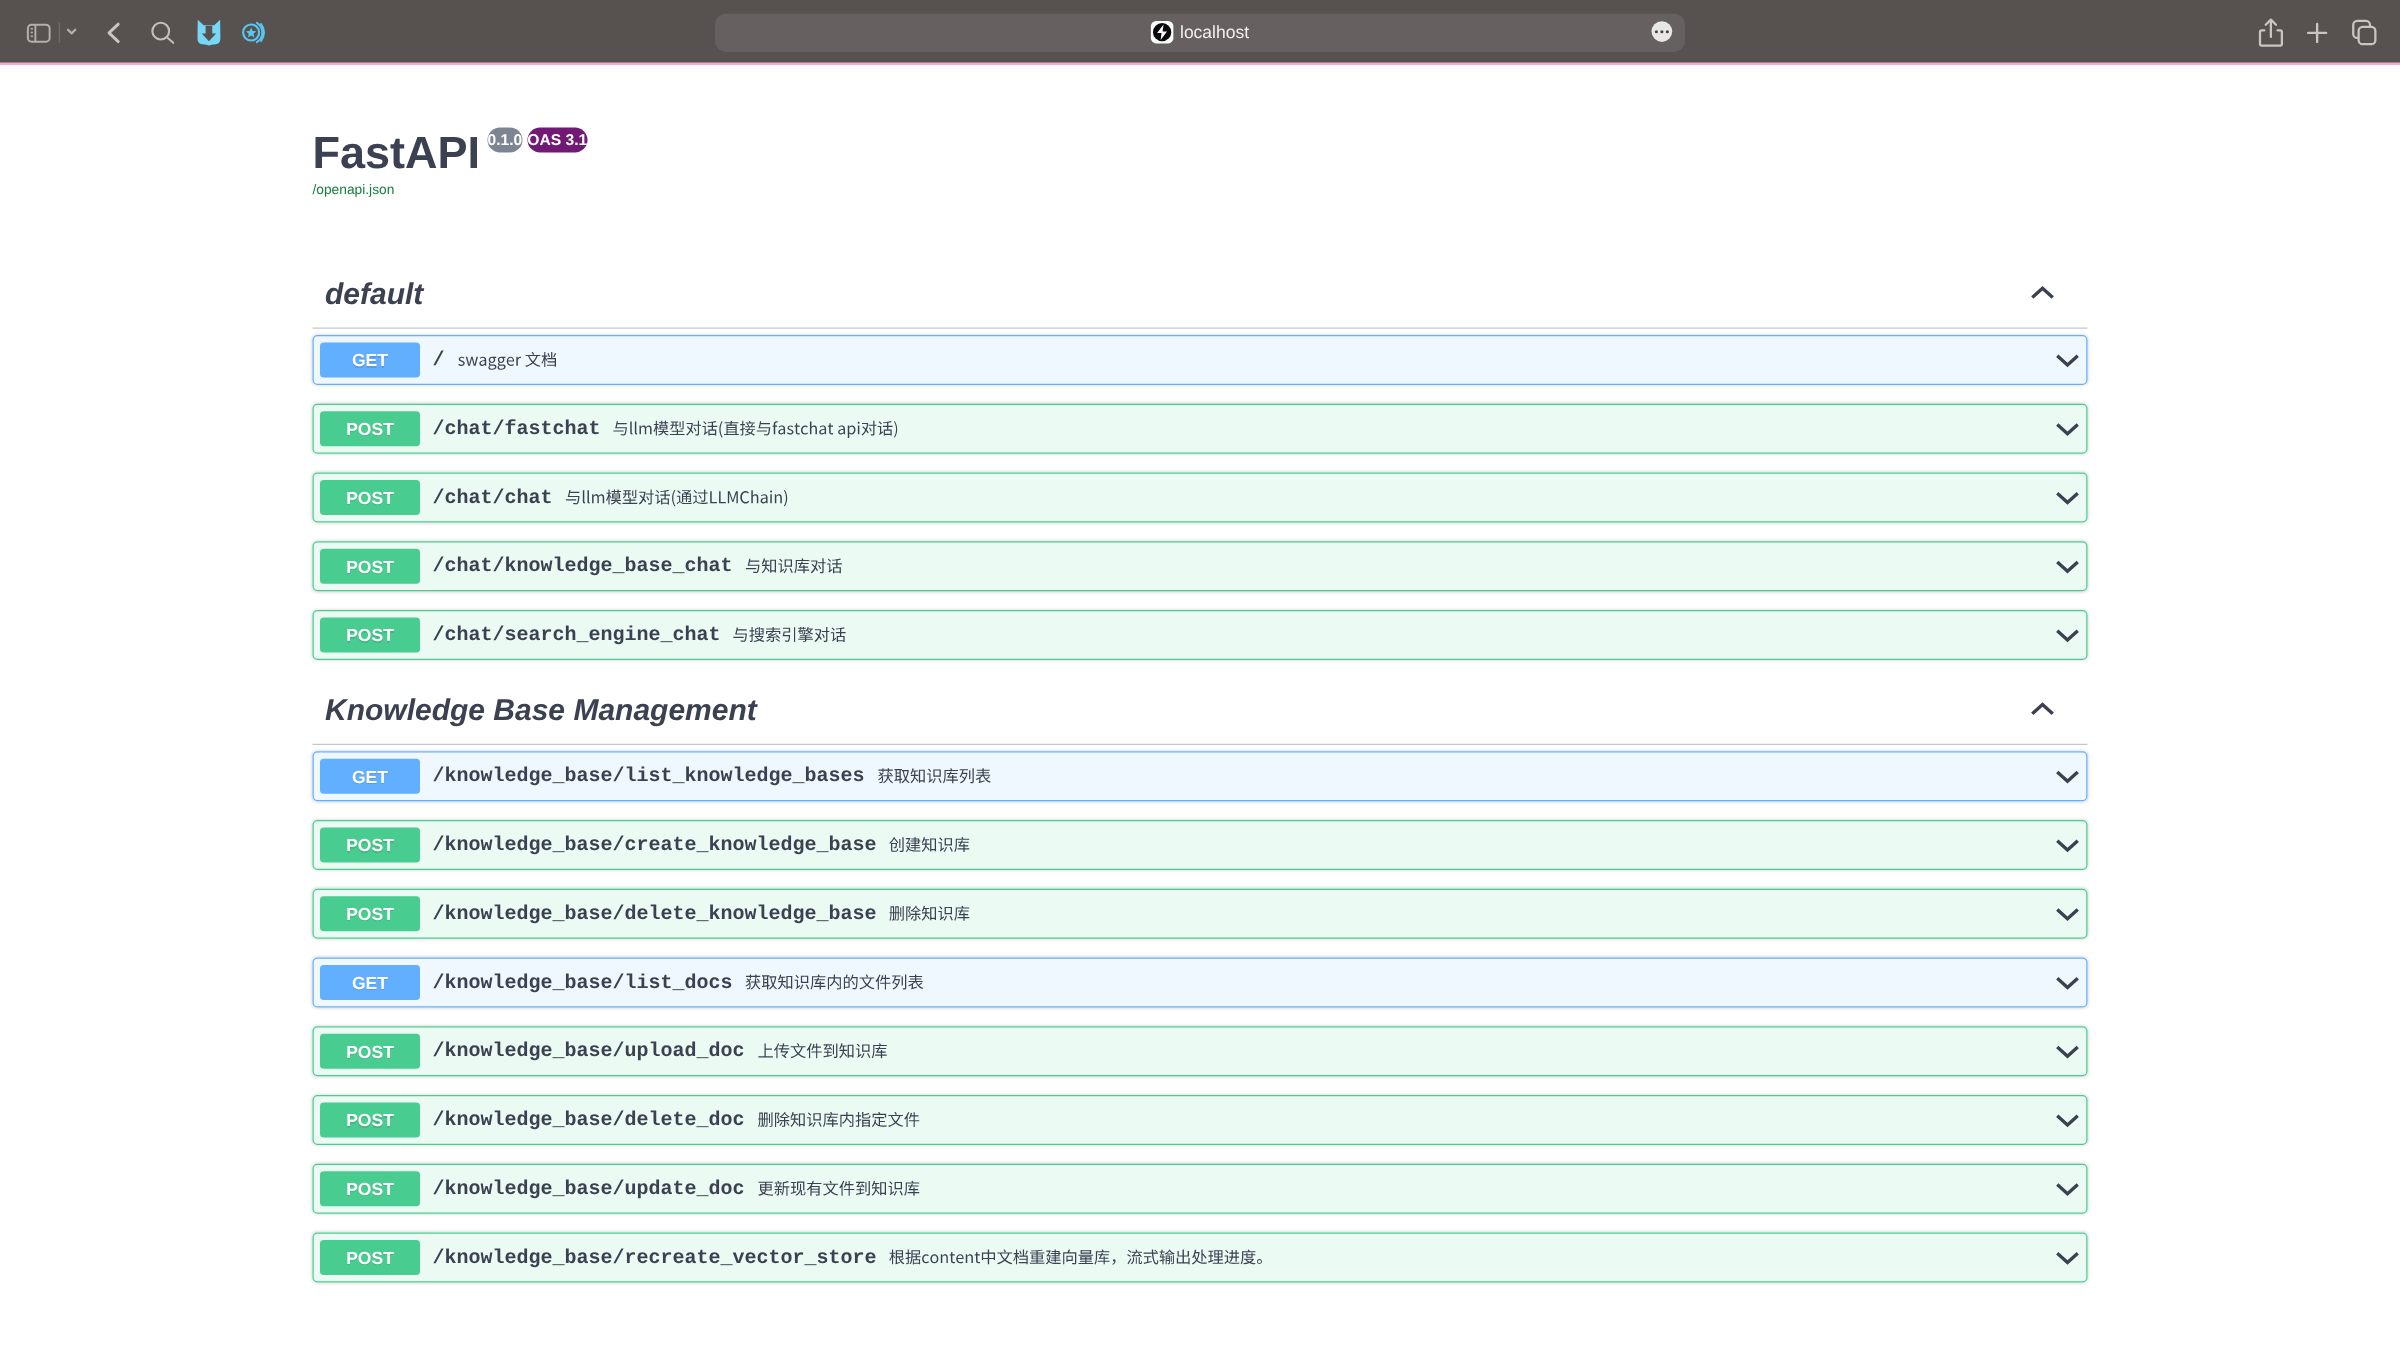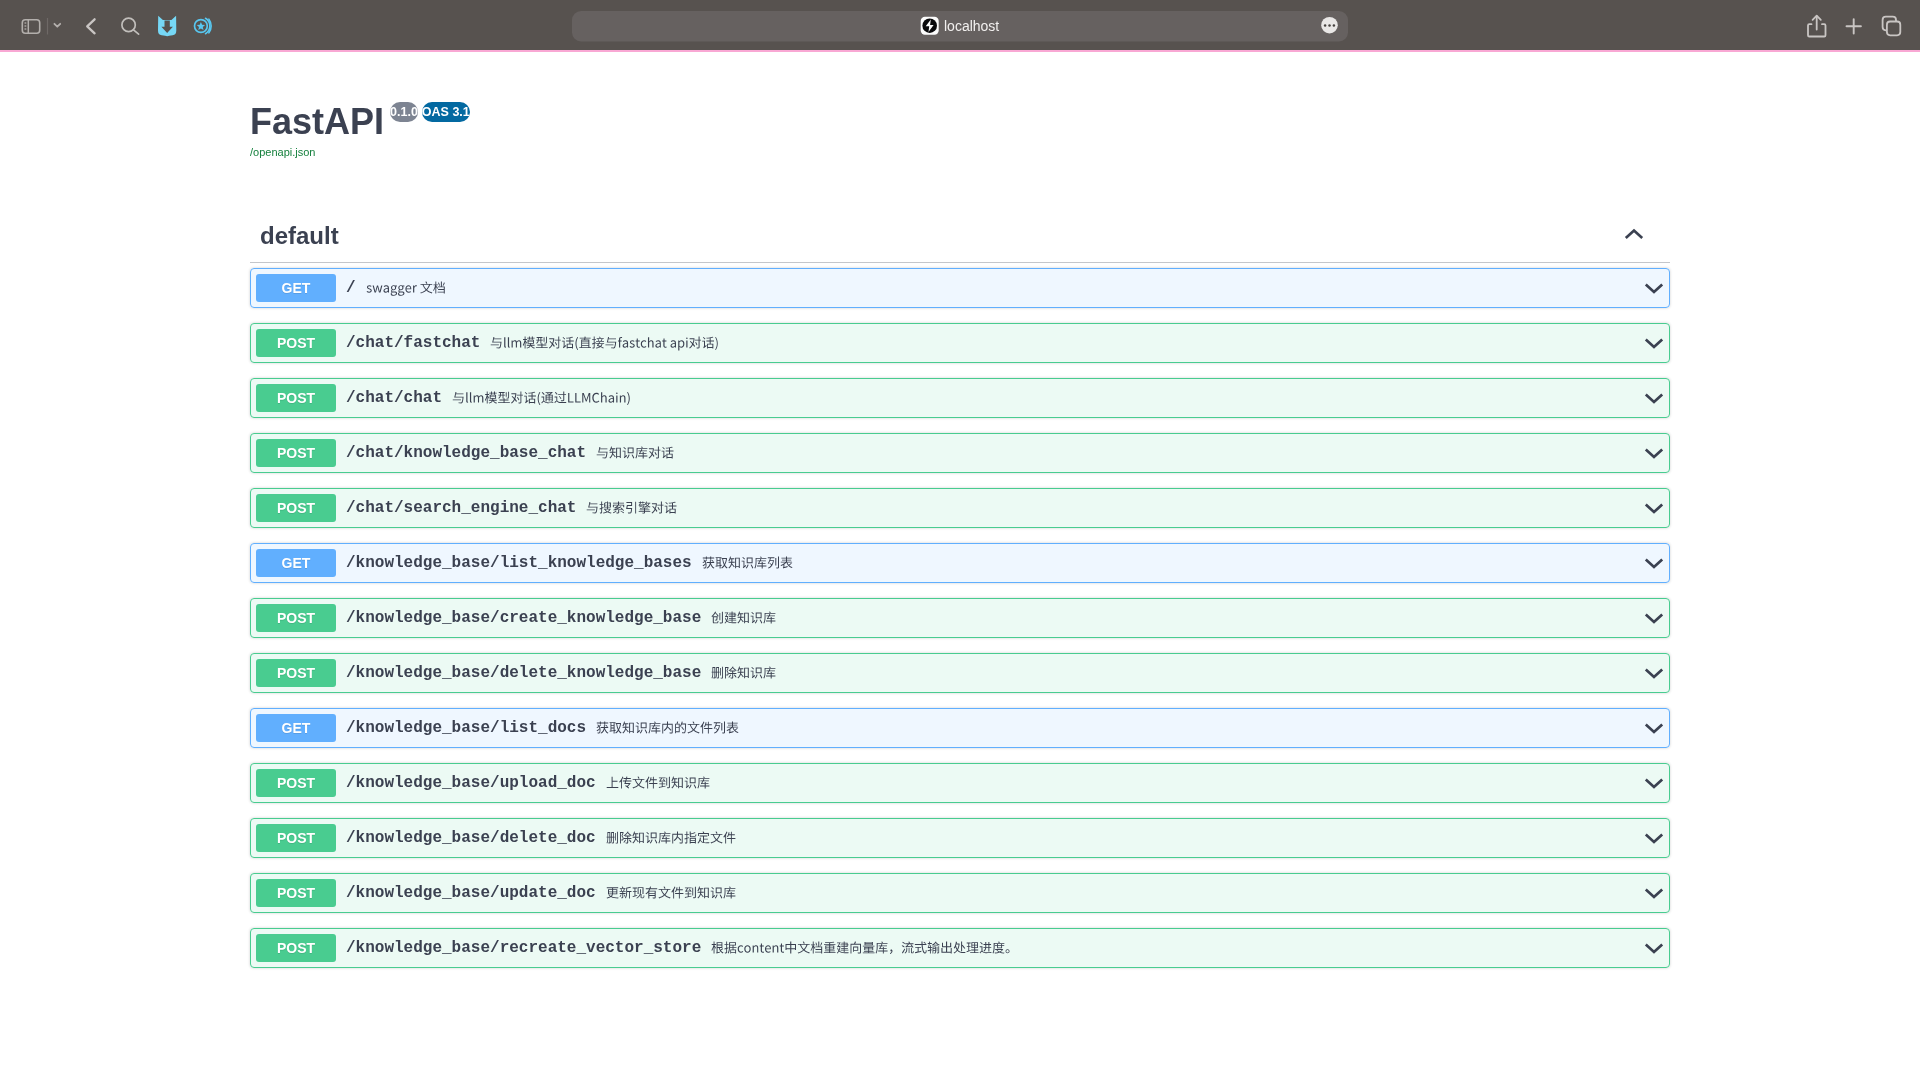--- a/index.html
+++ b/index.html
@@ -5,25 +5,25 @@
 * { box-sizing: border-box; }
 html,body { margin:0; padding:0; background:#fff; font-family:"Liberation Sans", sans-serif; }
 #chrome { position:relative; height:52px; background:#57524f; border-bottom:2px solid #f9a8d4; }
 #page { background:#fff; }
 .wrapper { max-width:1460px; margin:0 auto; padding:0 20px; }
 .info { margin:47.5px 0 50px; }
 h2.title { margin:0; font-size:36px; line-height:43px; font-weight:bold; color:#3b4151; }
 .vbadge { display:inline-block; font-size:12.5px; font-weight:bold; color:#fff; background:#7d8492;
   border-radius:10px; height:20px; line-height:20px; padding:0 0; vertical-align:middle;
   position:relative; top:-11.5px; margin-left:6px; letter-spacing:0; }
-.vbadge.oas { background:#0369a1; margin-left:4px;text-align:center; }
+.vbadge.oas { background:#701a75; margin-left:4px;text-align:center; }
 a.openapi { display:block; color:#15803d; font-size:11px; line-height:15px; margin-top:2.5px; text-decoration:none; }
 h3.opblock-tag { display:flex; align-items:center; margin:0 0 5px; padding:10px 20px 10px 10px;
   font-size:24px; line-height:32px; font-weight:bold; color:#3b4151;
-  border-bottom:1px solid rgba(59,65,81,.3); }
+  border-bottom:1px solid rgba(59,65,81,.3);font-style:italic; }
 h3.opblock-tag .arr { margin-left:auto; margin-right:6px; flex:0 0 20px; position:relative; top:-1.5px; }
 .opblock { margin:0 0 15px; border-radius:4px; border:1px solid; box-shadow:0 0 3px rgba(0,0,0,.19); }
 .opblock.get { background:rgba(97,175,254,.1); border-color:#61affe; }
 .opblock.post { background:rgba(73,204,144,.1); border-color:#49cc90; }
 .summary { display:flex; align-items:center; padding:5px; height:38px; }
 .method { flex:0 0 80px; height:28px; line-height:28px; text-align:center; border-radius:3px;
   font-size:14px; font-weight:bold; color:#fff; text-shadow:0 1px 0 rgba(0,0,0,.1); }
 .get .method { background:#61affe; }
 .post .method { background:#49cc90; }
 .path { font-family:"Liberation Mono", monospace; font-size:16px; font-weight:bold; color:#3b4151;
@@ -152,20 +152,26 @@
             <svg class="desc" width="91" height="17" viewBox="0 0 91.00 17">
               <path fill="#3b4151" d="M0.7 9.4V10.3H8.9V9.4ZM3.4 1.9C3.1 3.7 2.5 6.1 2.1 7.6L3.0 7.6H3.2H10.5C10.2 10.6 9.9 11.9 9.4 12.3C9.2 12.4 9.0 12.5 8.7 12.5C8.3 12.5 7.3 12.4 6.3 12.4C6.5 12.6 6.6 13.0 6.7 13.3C7.6 13.4 8.5 13.4 9.0 13.4C9.5 13.3 9.9 13.3 10.2 12.9C10.8 12.4 11.2 10.8 11.5 7.1C11.6 7.0 11.6 6.7 11.6 6.7H3.4C3.5 5.9 3.7 5.1 3.9 4.3H11.4V3.4H4.1L4.4 2.0Z M15.2 1.6V4.2H13.6V5.1H15.2V7.9L13.5 8.5L13.8 9.4L15.2 8.9V12.3C15.2 12.5 15.1 12.5 14.9 12.5C14.8 12.6 14.3 12.6 13.8 12.5C14.0 12.8 14.1 13.2 14.1 13.5C14.9 13.5 15.4 13.4 15.7 13.3C16.0 13.1 16.1 12.9 16.1 12.3V8.5L17.5 8.0L17.4 7.1L16.1 7.6V5.1H17.4V4.2H16.1V1.6ZM17.9 8.7V9.6H18.5L18.4 9.6C19.0 10.5 19.7 11.2 20.6 11.8C19.5 12.3 18.2 12.6 17.0 12.8C17.1 13.0 17.3 13.3 17.4 13.6C18.8 13.3 20.2 12.9 21.5 12.3C22.5 12.9 23.7 13.3 24.9 13.5C25.1 13.3 25.3 12.9 25.5 12.7C24.4 12.5 23.3 12.2 22.4 11.8C23.4 11.1 24.3 10.2 24.8 9.0L24.3 8.7L24.1 8.7H21.9V7.5H24.9V2.6H22.4V3.5H24.0V4.7H22.5V5.4H24.0V6.7H21.9V1.6H21.0V6.7H18.9V5.4H20.4V4.7H18.9V3.5C19.6 3.3 20.3 3.0 20.9 2.7L20.2 2.0C19.7 2.4 18.9 2.7 18.1 3.0V7.5H21.0V8.7ZM23.5 9.6C23.0 10.3 22.3 10.9 21.5 11.4C20.6 10.9 19.9 10.3 19.4 9.6Z M34.2 11.1C35.3 11.7 36.7 12.7 37.4 13.3L38.2 12.7C37.5 12.1 36.0 11.2 35.0 10.7ZM29.8 10.7C29.0 11.4 27.9 12.2 26.8 12.6C27.0 12.8 27.4 13.1 27.5 13.3C28.6 12.8 29.8 11.9 30.7 11.1ZM28.5 8.4C28.7 8.3 29.1 8.2 31.5 8.1C30.4 8.6 29.5 9.0 29.1 9.1C28.3 9.4 27.8 9.6 27.3 9.7C27.4 9.9 27.5 10.3 27.6 10.5C27.9 10.4 28.4 10.3 32.2 10.1V12.4C32.2 12.5 32.2 12.6 32.0 12.6C31.8 12.6 31.1 12.6 30.3 12.6C30.4 12.8 30.6 13.2 30.6 13.5C31.6 13.5 32.2 13.5 32.6 13.3C33.1 13.2 33.2 12.9 33.2 12.4V10.0L36.4 9.8C36.7 10.2 37.0 10.6 37.2 10.9L38.0 10.3C37.4 9.6 36.3 8.5 35.3 7.8L34.6 8.2C35.0 8.5 35.3 8.8 35.7 9.2L30.0 9.5C31.9 8.8 33.7 7.9 35.5 6.9L34.7 6.3C34.2 6.6 33.6 7.0 32.9 7.3L30.0 7.5C30.9 7.1 31.8 6.5 32.6 5.9L32.2 5.6H37.2V7.2H38.2V4.8H33.0V3.6H38.0V2.7H33.0V1.6H32.0V2.7H27.0V3.6H32.0V4.8H26.9V7.2H27.8V5.6H31.6C30.7 6.4 29.6 7.0 29.2 7.2C28.8 7.4 28.5 7.5 28.3 7.5C28.4 7.7 28.5 8.2 28.5 8.4Z M49.2 1.7V13.5H50.1V1.7ZM40.9 5.1C40.7 6.3 40.4 7.9 40.1 9.0H45.1C44.9 11.1 44.7 12.1 44.4 12.4C44.2 12.5 44.1 12.5 43.8 12.5C43.5 12.5 42.6 12.5 41.8 12.4C42.0 12.7 42.1 13.1 42.1 13.4C42.9 13.5 43.8 13.5 44.2 13.4C44.6 13.4 44.9 13.3 45.2 13.0C45.6 12.6 45.9 11.4 46.1 8.5C46.1 8.4 46.1 8.0 46.1 8.0H41.4C41.5 7.4 41.6 6.7 41.7 6.0H46.1V2.1H40.4V3.0H45.1V5.1Z M53.8 3.3C53.6 3.9 53.2 4.7 52.5 5.2C52.7 5.4 53.0 5.6 53.1 5.8C53.3 5.6 53.4 5.4 53.6 5.3V7.2H54.3V6.8H56.5V5.0H53.8C53.9 4.8 54.0 4.6 54.1 4.5H57.5C57.4 6.0 57.3 6.6 57.1 6.8C57.1 6.9 57.0 6.9 56.8 6.9C56.7 6.9 56.3 6.9 55.8 6.9C55.9 7.1 56.0 7.3 56.0 7.5C56.5 7.6 56.9 7.6 57.2 7.6C57.5 7.5 57.7 7.5 57.9 7.3C58.1 7.0 58.2 6.2 58.3 4.2C58.3 4.1 58.3 3.9 58.3 3.9H54.4L54.6 3.5L54.5 3.5H55.0V2.9H56.4V3.5H57.2V2.9H58.7V2.2H57.2V1.6H56.4V2.2H55.0V1.6H54.2V2.2H52.7V2.9H54.2V3.4ZM60.1 1.5C59.8 2.8 59.1 3.9 58.3 4.7C58.5 4.8 58.9 5.1 59.0 5.2C59.3 5.0 59.5 4.7 59.7 4.3C60.0 4.8 60.3 5.3 60.7 5.7C60.0 6.1 59.2 6.5 58.2 6.7C58.4 6.9 58.7 7.2 58.8 7.4C59.7 7.1 60.6 6.8 61.3 6.3C62.0 6.9 62.9 7.3 63.9 7.6C64.0 7.4 64.3 7.0 64.5 6.8C63.5 6.6 62.7 6.3 62.0 5.8C62.7 5.2 63.2 4.5 63.5 3.6H64.3V2.8H60.6C60.7 2.5 60.8 2.1 61.0 1.7ZM62.6 3.6C62.3 4.2 61.9 4.8 61.4 5.2C60.9 4.8 60.5 4.2 60.2 3.6ZM54.3 5.5H55.8V6.3H54.3ZM62.0 7.6C60.2 7.9 56.7 8.0 53.9 8.1C54.0 8.2 54.1 8.5 54.1 8.7C55.4 8.7 56.7 8.7 58.0 8.6V9.4H53.6V10.2H58.0V11.0H52.7V11.7H58.0V12.5C58.0 12.7 58.0 12.7 57.8 12.7C57.6 12.8 56.9 12.8 56.2 12.7C56.4 13.0 56.5 13.3 56.5 13.5C57.5 13.5 58.1 13.5 58.5 13.4C58.9 13.3 59.0 13.0 59.0 12.6V11.7H64.3V11.0H59.0V10.2H63.5V9.4H59.0V8.6C60.3 8.5 61.6 8.4 62.6 8.2Z M71.5 7.4C72.1 8.3 72.7 9.5 72.9 10.3L73.8 9.9C73.6 9.1 73.0 7.9 72.3 7.0ZM66.2 6.6C67.0 7.3 67.8 8.2 68.6 9.0C67.8 10.7 66.8 12.0 65.6 12.7C65.8 12.9 66.1 13.3 66.3 13.5C67.5 12.7 68.5 11.5 69.3 9.9C69.9 10.6 70.3 11.3 70.7 11.9L71.4 11.1C71.1 10.5 70.4 9.7 69.7 8.8C70.3 7.4 70.8 5.6 71.0 3.5L70.3 3.3L70.2 3.3H65.9V4.2H69.9C69.7 5.6 69.4 6.9 69.0 8.0C68.3 7.3 67.6 6.6 66.9 6.0ZM74.9 1.6V4.7H71.3V5.6H74.9V12.2C74.9 12.4 74.9 12.5 74.6 12.5C74.4 12.5 73.7 12.5 72.9 12.5C73.0 12.8 73.1 13.3 73.2 13.5C74.3 13.5 75.0 13.5 75.3 13.3C75.8 13.2 75.9 12.9 75.9 12.2V5.6H77.5V4.7H75.9V1.6Z M79.3 2.5C80.0 3.1 80.8 3.9 81.2 4.5L81.8 3.8C81.4 3.3 80.6 2.5 79.9 1.9ZM83.4 8.7V13.5H84.4V13.0H88.7V13.5H89.7V8.7H87.0V6.5H90.5V5.6H87.0V3.1C88.0 2.9 89.0 2.7 89.8 2.5L89.1 1.7C87.6 2.2 85.0 2.6 82.7 2.8C82.8 3.0 83.0 3.4 83.0 3.6C84.0 3.5 85.0 3.4 86.0 3.2V5.6H82.7V6.5H86.0V8.7ZM84.4 12.1V9.6H88.7V12.1ZM78.6 5.7V6.6H80.4V11.1C80.4 11.7 79.9 12.2 79.7 12.4C79.9 12.6 80.1 13.0 80.2 13.2C80.4 12.9 80.8 12.6 83.0 10.9C82.9 10.7 82.7 10.3 82.6 10.1L81.3 11.1V5.7Z"></path>
             </svg>
             <svg class="rowarr" width="20" height="20" viewBox="0 0 20 20">
               <path d="M1.8 6.6 L10 14 L18.2 6.6" stroke="#3b4151" stroke-width="2.7" fill="none"></path>
             </svg>
           </div>
         </div>
       </div>
 <div class="tagsec">
+        <h3 class="opblock-tag">
+          <span>Knowledge Base Management</span>
+          <svg class="arr" width="20" height="20" viewBox="0 0 20 20">
+            <path d="M1.8 13 L10 5.6 L18.2 13" stroke="#3b4151" stroke-width="2.7" fill="none"></path>
+          </svg>
+        </h3>
 <div class="opblock get">
           <div class="summary">
             <span class="method">GET</span>
             <span class="path">/knowledge_base/list_knowledge_bases</span>
             <svg class="desc" width="91" height="17" viewBox="0 0 91.00 17">
               <path fill="#3b4151" d="M9.2 5.3C9.9 5.8 10.6 6.5 11.0 6.9L11.7 6.4C11.3 5.9 10.6 5.3 9.9 4.8ZM7.9 4.8V6.7L7.9 7.1H4.8V8.0H7.8C7.6 9.6 6.9 11.5 4.5 12.9C4.7 13.1 5.0 13.4 5.2 13.6C7.2 12.4 8.1 10.9 8.5 9.4C9.2 11.3 10.2 12.7 11.8 13.5C11.9 13.3 12.2 12.9 12.4 12.7C10.6 11.9 9.5 10.2 8.9 8.0H12.2V7.1H8.8V6.7V4.8ZM8.2 1.6V2.6H4.8V1.6H3.9V2.6H0.8V3.5H3.9V4.6H4.8V3.5H8.2V4.5H9.2V3.5H12.2V2.6H9.2V1.6ZM4.2 4.8C4.0 5.1 3.6 5.5 3.2 5.8C2.9 5.4 2.4 5.0 1.9 4.6L1.2 5.1C1.8 5.5 2.2 5.9 2.5 6.3C1.9 6.7 1.2 7.1 0.5 7.4C0.7 7.5 1.0 7.8 1.1 8.0C1.8 7.7 2.4 7.4 3.0 7.0C3.2 7.4 3.3 7.8 3.4 8.2C2.8 9.1 1.5 10.0 0.5 10.5C0.7 10.7 1.0 11.0 1.1 11.2C1.9 10.8 2.9 10.0 3.6 9.2L3.6 9.8C3.6 11.1 3.5 12.0 3.2 12.4C3.1 12.5 3.0 12.6 2.8 12.6C2.5 12.6 2.0 12.6 1.4 12.6C1.6 12.8 1.7 13.2 1.7 13.5C2.2 13.5 2.7 13.5 3.1 13.4C3.4 13.4 3.7 13.2 3.8 13.0C4.4 12.4 4.5 11.3 4.5 9.8C4.5 8.7 4.4 7.5 3.7 6.5C4.2 6.1 4.7 5.7 5.0 5.3Z M24.0 4.0C23.7 5.9 23.2 7.6 22.5 9.0C21.8 7.5 21.4 5.8 21.1 4.0ZM19.6 3.0V4.0H20.2C20.6 6.3 21.1 8.3 21.9 10.0C21.2 11.2 20.2 12.2 19.2 12.8C19.4 13.0 19.7 13.3 19.9 13.5C20.8 12.9 21.7 12.0 22.5 10.9C23.1 12.0 23.9 12.8 24.9 13.4C25.1 13.2 25.4 12.9 25.6 12.7C24.5 12.1 23.7 11.1 23.0 10.0C24.0 8.2 24.7 6.0 25.1 3.2L24.5 3.0L24.3 3.0ZM13.5 10.8 13.7 11.7 17.6 11.1V13.5H18.6V10.9L19.7 10.7L19.7 9.8L18.6 10.0V3.1H19.5V2.2H13.6V3.1H14.5V10.7ZM15.4 3.1H17.6V4.9H15.4ZM15.4 5.7H17.6V7.6H15.4ZM15.4 8.5H17.6V10.2L15.4 10.5Z M33.1 2.7V13.2H34.1V12.1H36.8V13.0H37.8V2.7ZM34.1 11.2V3.6H36.8V11.2ZM28.0 1.6C27.7 3.2 27.2 4.7 26.4 5.7C26.6 5.9 27.1 6.1 27.2 6.3C27.6 5.7 28.0 5.0 28.3 4.2H29.3V6.4V6.8H26.6V7.8H29.2C29.0 9.5 28.4 11.4 26.4 12.8C26.6 12.9 27.0 13.3 27.1 13.5C28.6 12.4 29.4 11.0 29.8 9.6C30.5 10.4 31.6 11.7 32.0 12.3L32.7 11.5C32.3 11.0 30.7 9.3 30.1 8.7C30.1 8.4 30.2 8.1 30.2 7.8H32.7V6.8H30.2L30.3 6.4V4.2H32.3V3.3H28.6C28.7 2.8 28.9 2.3 29.0 1.8Z M45.7 3.4H49.6V7.3H45.7ZM44.7 2.5V8.3H50.6V2.5ZM48.6 9.8C49.3 11.0 50.0 12.5 50.3 13.4L51.3 13.0C51.0 12.1 50.2 10.6 49.5 9.5ZM45.6 9.5C45.3 10.9 44.6 12.1 43.7 13.0C43.9 13.1 44.4 13.4 44.6 13.5C45.4 12.6 46.2 11.2 46.6 9.8ZM40.3 2.5C41.0 3.1 41.9 4.0 42.3 4.5L43.0 3.8C42.6 3.3 41.7 2.5 41.0 1.9ZM39.6 5.7V6.6H41.5V11.1C41.5 11.8 41.0 12.3 40.8 12.5C40.9 12.7 41.2 13.0 41.4 13.2C41.5 12.9 41.9 12.6 44.2 10.9C44.1 10.7 43.9 10.3 43.8 10.0L42.4 11.1V5.7Z M56.2 9.3C56.3 9.2 56.8 9.1 57.4 9.1H59.7V10.6H55.0V11.5H59.7V13.5H60.7V11.5H64.4V10.6H60.7V9.1H63.5V8.2H60.7V6.9H59.7V8.2H57.2C57.6 7.7 58.0 7.0 58.4 6.2H63.9V5.4H58.9L59.3 4.4L58.3 4.1C58.1 4.5 58.0 4.9 57.8 5.4H55.4V6.2H57.4C57.0 6.9 56.7 7.4 56.6 7.6C56.3 8.0 56.1 8.3 55.9 8.4C56.0 8.6 56.2 9.1 56.2 9.3ZM58.1 1.8C58.3 2.1 58.5 2.5 58.7 2.9H53.6V6.7C53.6 8.5 53.5 11.2 52.4 13.0C52.6 13.2 53.1 13.4 53.2 13.6C54.4 11.6 54.5 8.7 54.5 6.7V3.8H64.4V2.9H59.8C59.6 2.5 59.3 2.0 59.0 1.6Z M73.3 3.1V10.4H74.3V3.1ZM76.0 1.6V12.3C76.0 12.5 75.9 12.6 75.7 12.6C75.5 12.6 74.9 12.6 74.1 12.5C74.3 12.8 74.4 13.2 74.5 13.5C75.5 13.5 76.1 13.5 76.5 13.3C76.9 13.2 77.0 12.9 77.0 12.3V1.6ZM67.4 8.6C68.0 9.0 68.8 9.7 69.3 10.1C68.4 11.4 67.3 12.3 66.0 12.8C66.2 13.0 66.5 13.4 66.6 13.6C69.4 12.4 71.4 9.8 72.0 5.3L71.4 5.1L71.3 5.2H68.3C68.5 4.6 68.7 3.9 68.9 3.2H72.4V2.3H65.8V3.2H67.9C67.5 5.2 66.7 7.1 65.7 8.3C65.9 8.4 66.3 8.7 66.4 8.9C67.1 8.1 67.6 7.2 68.0 6.1H71.0C70.7 7.3 70.3 8.4 69.8 9.3C69.3 8.8 68.5 8.3 67.9 7.9Z M81.3 13.5C81.6 13.3 82.1 13.2 85.7 12.0C85.6 11.8 85.6 11.4 85.5 11.1L82.4 12.1V9.2C83.1 8.7 83.8 8.1 84.4 7.5C85.4 10.2 87.2 12.2 89.9 13.1C90.1 12.8 90.3 12.5 90.6 12.3C89.3 11.9 88.2 11.2 87.3 10.4C88.1 9.9 89.0 9.2 89.8 8.6L89.0 8.0C88.4 8.6 87.5 9.3 86.7 9.8C86.2 9.1 85.7 8.4 85.4 7.5H90.1V6.7H85.0V5.5H89.2V4.7H85.0V3.6H89.7V2.7H85.0V1.6H84.0V2.7H79.4V3.6H84.0V4.7H80.0V5.5H84.0V6.7H78.8V7.5H83.2C81.9 8.6 80.1 9.6 78.5 10.1C78.7 10.3 79.0 10.7 79.1 10.9C79.8 10.7 80.6 10.3 81.4 9.9V11.8C81.4 12.3 81.1 12.5 80.8 12.6C81.0 12.9 81.2 13.3 81.3 13.5Z"></path>
             </svg>
             <svg class="rowarr" width="20" height="20" viewBox="0 0 20 20">
               <path d="M1.8 6.6 L10 14 L18.2 6.6" stroke="#3b4151" stroke-width="2.7" fill="none"></path>
             </svg>

